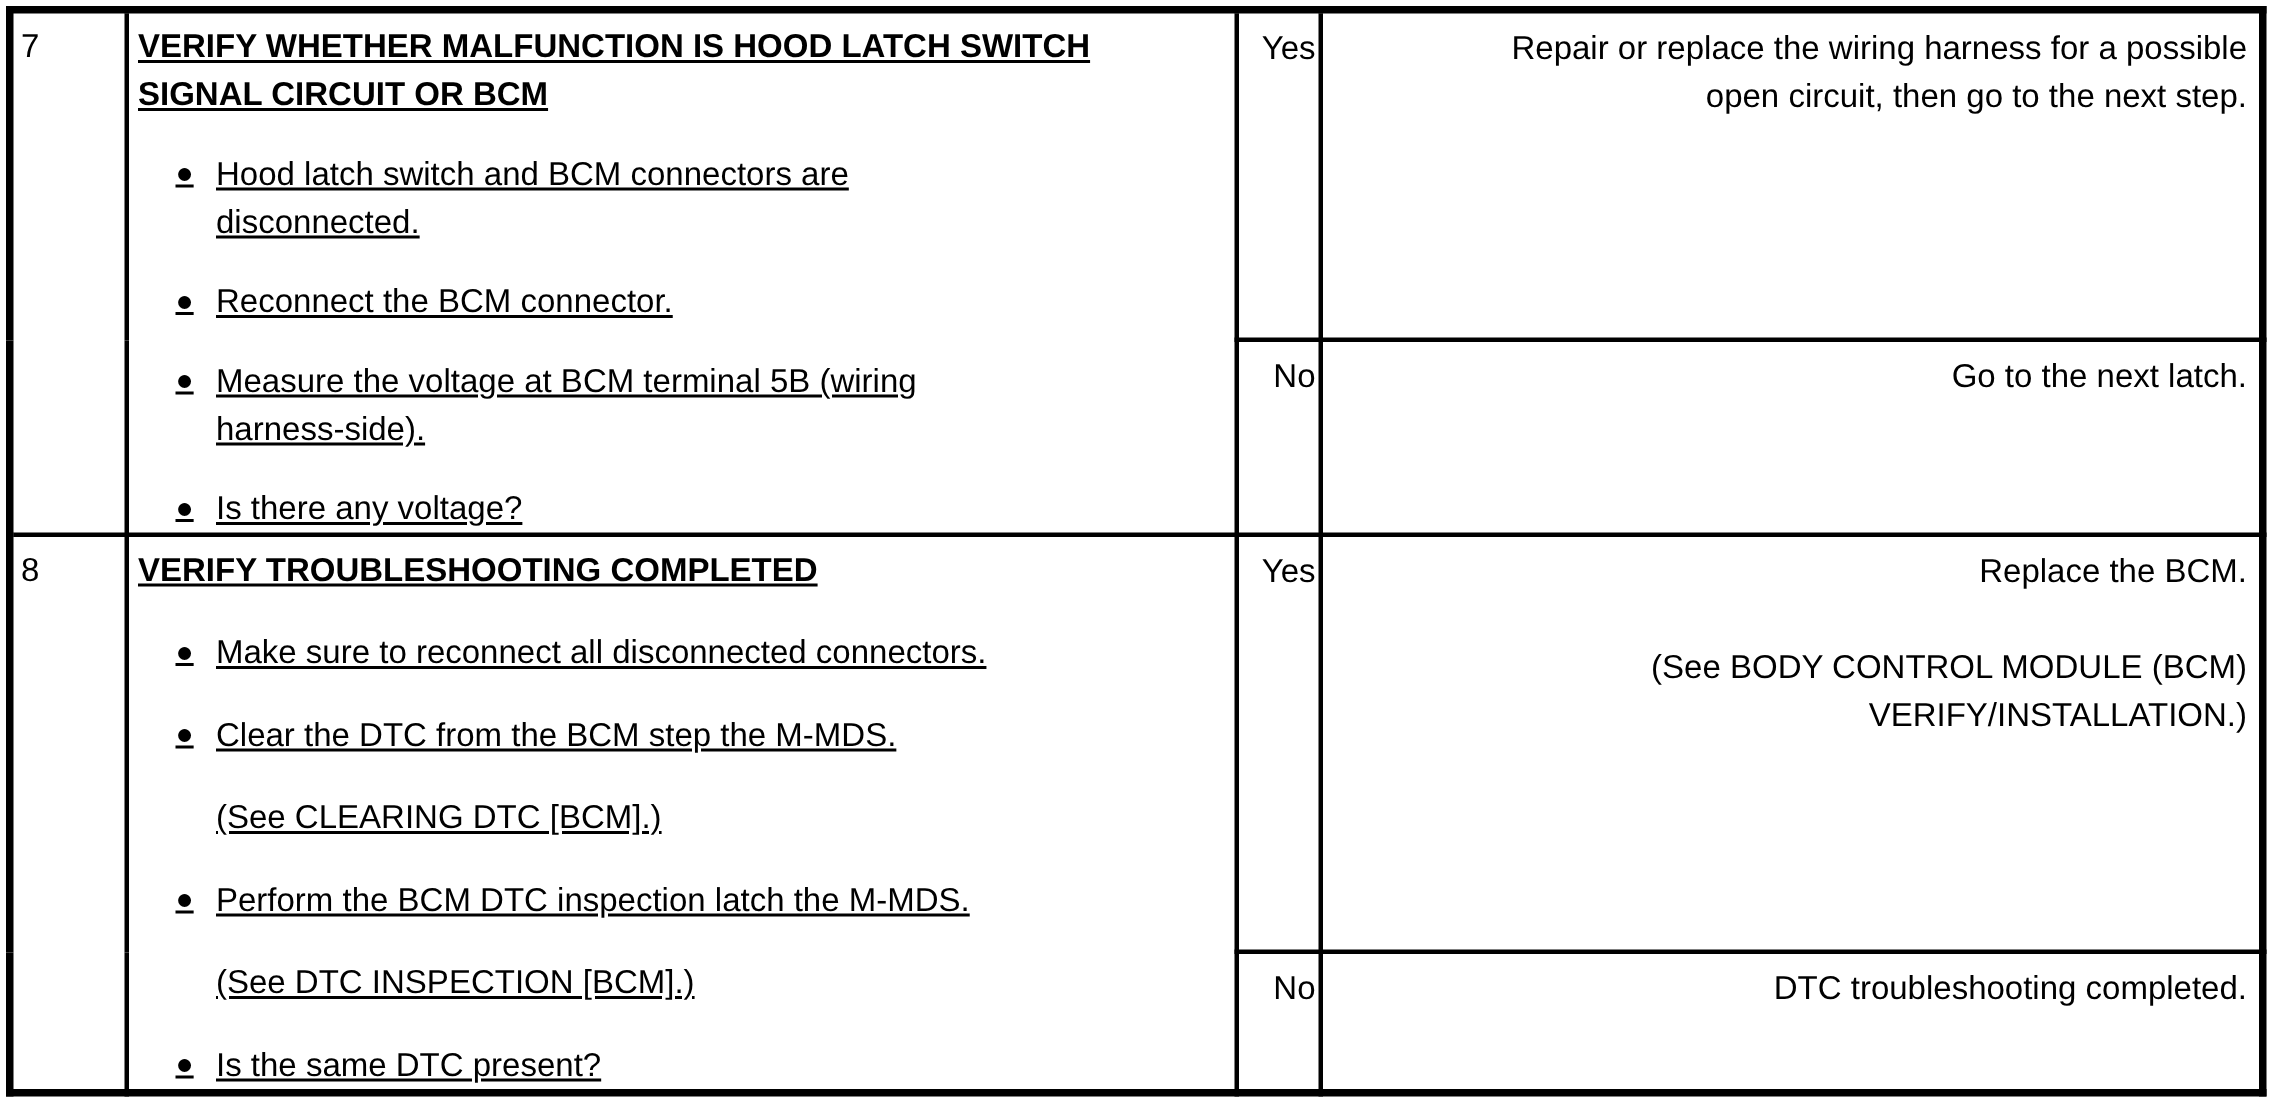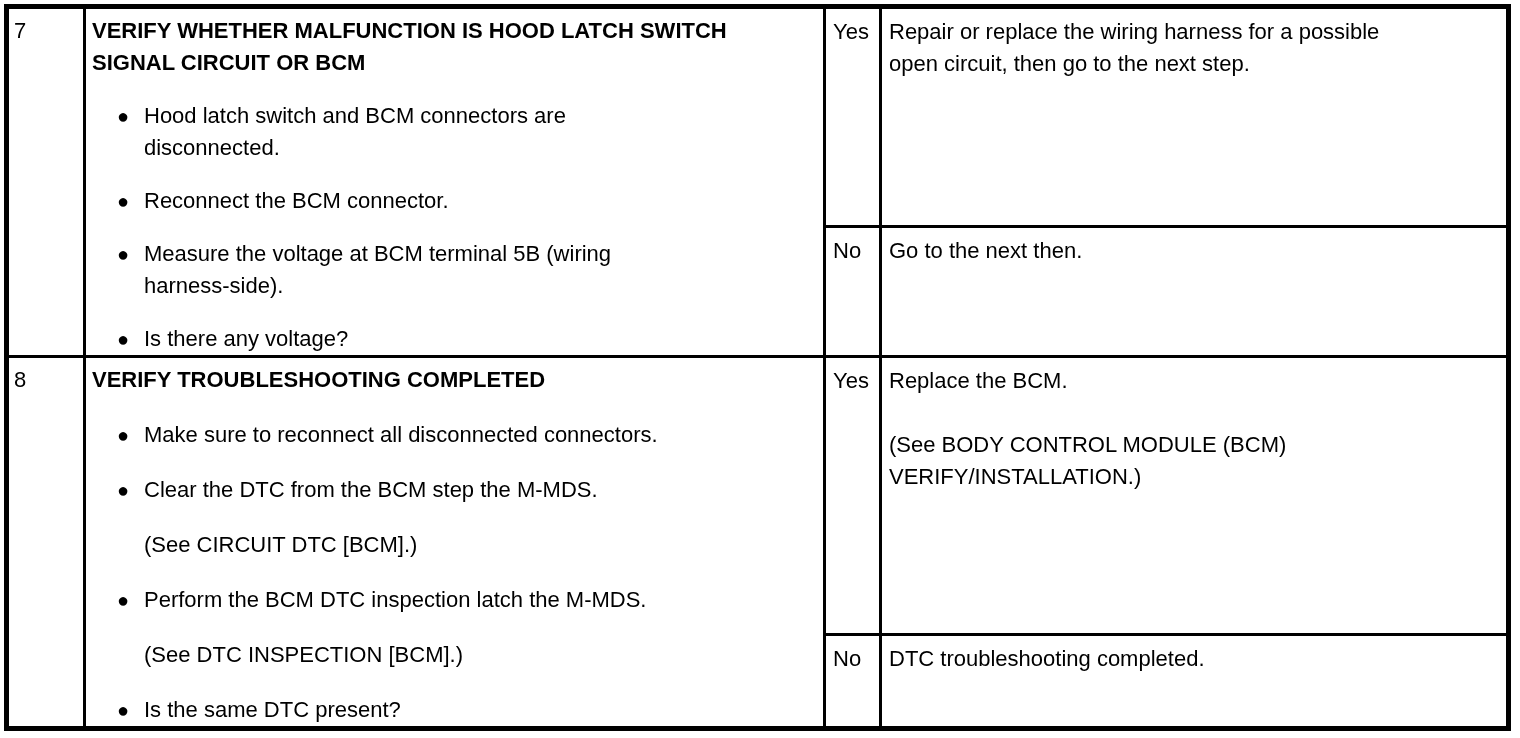--- a/index.html
+++ b/index.html
@@ -16,43 +16,43 @@
     border-collapse:collapse;
     table-layout:fixed;
     border:5px solid #000;
   }
   td {
     border:3px solid #000;
     vertical-align:top;
     overflow:hidden;
   }
   td.step       { padding:6px 2px 0 5px; }
-  td.inspection { padding:6px 8px 0 6px; }
-  td.result     { padding:7px 2px 0 7px; }
+  td.inspection { padding:6px 8px 0 6px;text-decoration:underline; }
+  td.result     { padding:7px 2px 0 7px;text-align:right; }
   td.action     { padding:7px 8px 0 7px; }
 
   tr.r7a { height:219px; }
   tr.r7b { height:129px; }
   tr.r8a { height:273px; }
   tr.r8b { height:92px;  }
 
   .title { font-weight:bold; }
 
   .item { display:flex; }
   .gap7 .item { margin-top:21px; }
   .gap8 .item { margin-top:23px; }
   .bullet {
     flex:none;
     width:52px;
     padding-left:25px;
     font-size:20px;
   }
   .itext { flex:1; }
 
-  .aline { min-height:32px; }
+  .aline { min-height:32px;text-align:right; }
 </style>
 </head>
 <body>
 
 <table class="ts">
   <colgroup>
     <col style="width:78px">
     <col style="width:740px">
     <col style="width:56px">
     <col style="width:628px">
@@ -101,21 +101,21 @@
     <td class="action">
       <div class="aline">Repair or replace the wiring harness for a possible</div>
       <div class="aline">open circuit, then go to the next step.</div>
     </td>
   </tr>
   <tr class="r7b">
     <td class="result">
       <div>No</div>
     </td>
     <td class="action">
-      <div class="aline">Go to the next then.</div>
+      <div class="aline">Go to the next latch.</div>
     </td>
   </tr>
 
   <tr class="r8a">
     <td class="step" rowspan="2">
       <div>8</div>
     </td>
     <td class="inspection gap8" rowspan="2">
       <div class="title">
         <div>VERIFY TROUBLESHOOTING COMPLETED</div>
@@ -128,21 +128,21 @@
       </div>
       <div class="item">
         <span class="bullet">●</span>
         <span class="itext">
           <div>Clear the DTC from the BCM step the M-MDS.</div>
         </span>
       </div>
       <div class="item">
         <span class="bullet"></span>
         <span class="itext">
-          <div>(See CIRCUIT DTC [BCM].)</div>
+          <div>(See CLEARING DTC [BCM].)</div>
         </span>
       </div>
       <div class="item">
         <span class="bullet">●</span>
         <span class="itext">
           <div>Perform the BCM DTC inspection latch the M-MDS.</div>
         </span>
       </div>
       <div class="item">
         <span class="bullet"></span>

